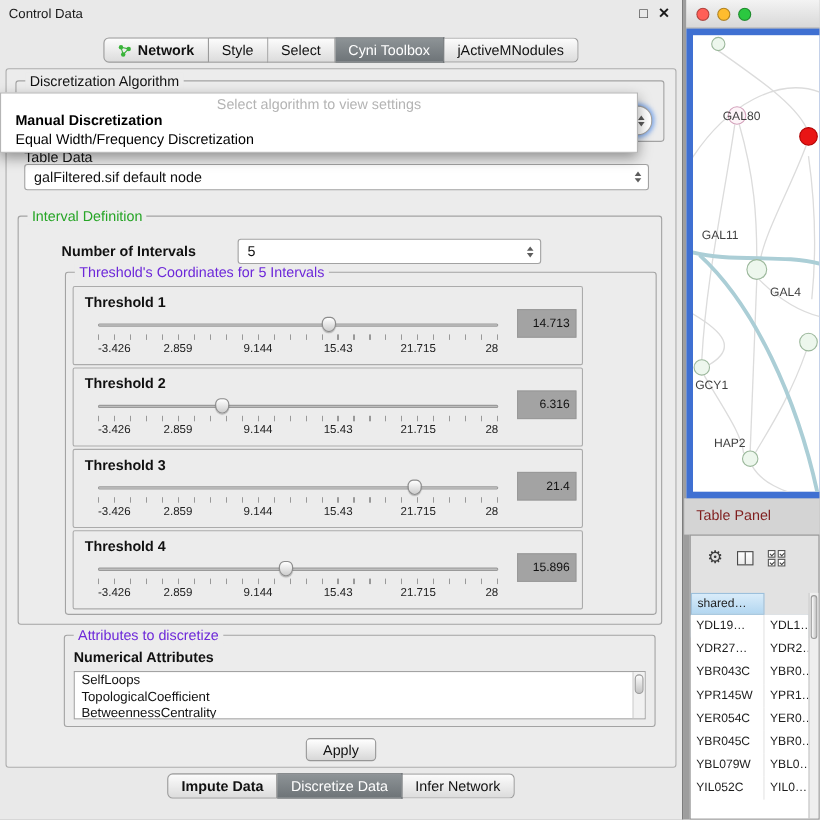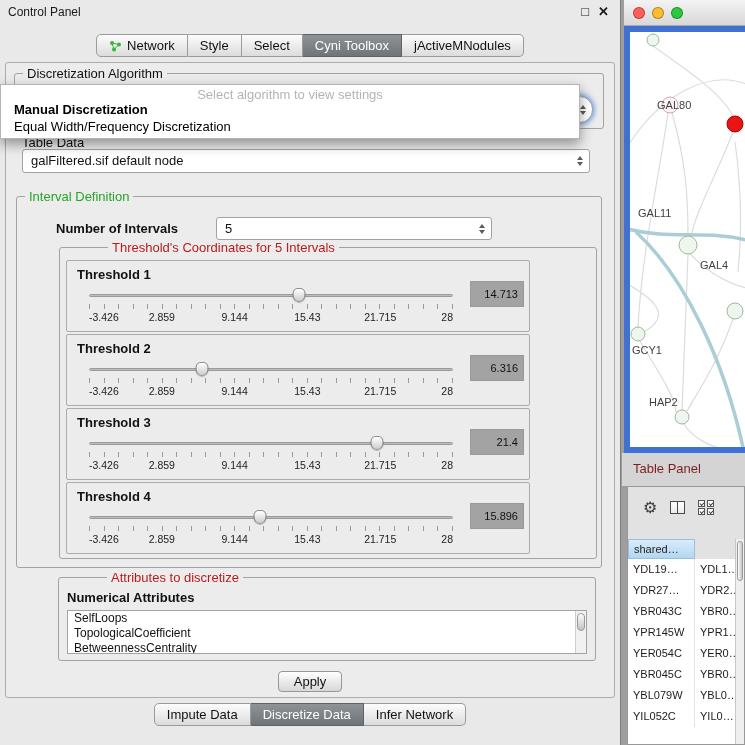--- a/index.html
+++ b/index.html
@@ -14,30 +14,30 @@
   .window-title { position:absolute; left:8px; top:5px; font-size:12px; color:#1a1a1a; }
   .win-btn { position:absolute; top:4px; font-size:13px; color:#1a1a1a; cursor:default; }
   .win-btn.minimize { right:31px; }
   .win-btn.close { right:11px; font-weight:bold; }
 
   .tabs { position:absolute; left:0; right:0; display:flex; justify-content:center; }
   .tabs-top { top:34px; }
   .tabs-bottom { top:703px; }
   .tab { height:23px; display:flex; align-items:center; gap:5px; padding:0 12px; font-size:13px;
     background:linear-gradient(#fcfcfc,#dcdcdc); border:1px solid #9b9b9b; border-left:none; color:#111; cursor:default; white-space:nowrap; }
-  .tab:first-child { border-left:1px solid #9b9b9b; border-radius:5px 0 0 5px; }
+  .tab:first-child { border-left:1px solid #9b9b9b; border-radius:5px 0 0 5px;font-weight:bold; }
   .tab:last-child { border-radius:0 5px 5px 0; }
   .tab.selected { background:linear-gradient(#8d9396,#6e7478); color:#fff; border-color:#5d6366; }
 
   .content { position:absolute; left:5px; top:62px; width:610px; height:636px; background:#ececec; border:1px solid #adadad; border-radius:3px; }
 
   .group { position:absolute; border:1px solid #a3a3a3; border-radius:3px; }
   .group-title { position:absolute; top:-8px; left:8px; background:#ececec; padding:0 4px; font-size:13px; white-space:nowrap; }
   .title-green { color:#26a526; }
-  .title-blue  { color:#b91c1c;margin-left:40px; }
+  .title-blue  { color:#6d28d9; }
 
   .algo-group { left:8px; top:10px; width:590px; height:56px; }
   .combo { position:absolute; background:#fff; border:1px solid #a2a2a2; border-radius:3px; }
   .combo-text { display:block; font-size:13px; padding-left:8px; color:#111; overflow:hidden; white-space:nowrap; }
   .spin { position:absolute; right:6px; top:50%; transform:translateY(-50%); display:flex; flex-direction:column; gap:2px; }
   .tri { width:0; height:0; border-left:3.5px solid transparent; border-right:3.5px solid transparent; }
   .tri-up { border-bottom:4px solid #5c5c5c; }
   .tri-down { border-top:4px solid #5c5c5c; }
   .algo-combo { left:14px; top:22px; width:564px; height:27px; border-radius:13px; box-shadow:0 0 4px 2px rgba(95,150,235,.75); }
 
@@ -117,21 +117,21 @@
   .t-scroll { position:absolute; right:0; top:52px; bottom:0; width:9px; background:#efefef; border-left:1px solid #c6c6c6; }
   .t-thumb { position:absolute; left:1px; right:1px; top:2px; height:40px; background:linear-gradient(90deg,#fdfdfd,#c2c2c2); border:1px solid #9a9a9a; border-radius:4px; }
 
   .net-ico { flex:none; }
 </style>
 </head>
 <body>
 
 <div class="control-panel">
   <div class="titlebar">
-    <span class="window-title">Control Panel</span>
+    <span class="window-title">Control Data</span>
     <span class="win-btn minimize">□</span>
     <span class="win-btn close">✕</span>
   </div>
 
   <div class="tabs tabs-top" id="tabs-top">
       <div class="tab">
         <svg class="net-ico" width="13" height="12" viewBox="0 0 13 12">
           <path d="M3 3 L10 4.5 L5 9.5 Z" fill="none" stroke="#39b339" stroke-width="1"></path>
           <circle cx="3" cy="3" r="2" fill="#39b339"></circle>
           <circle cx="10" cy="4.5" r="2" fill="#39b339"></circle>

